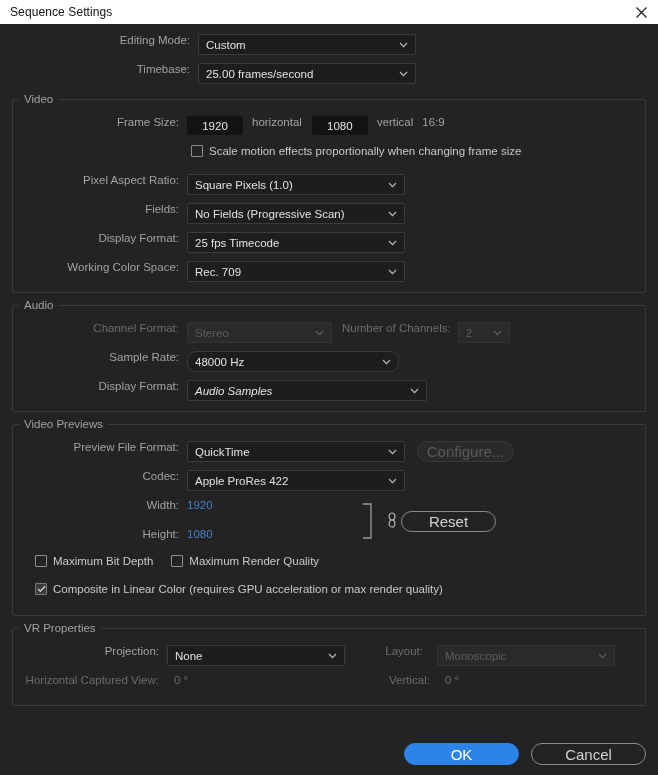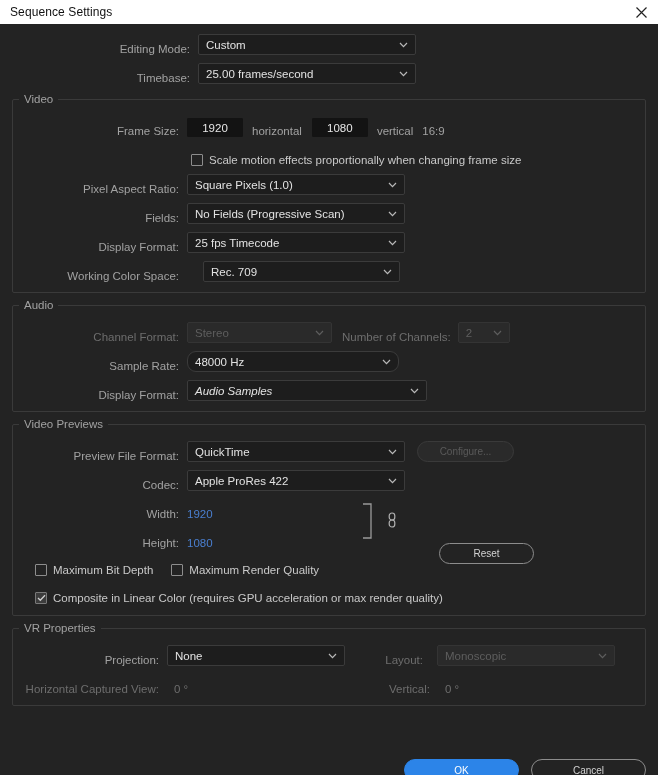--- a/index.html
+++ b/index.html
@@ -18,21 +18,21 @@
   .titlebar .ttl{font-size:12px;padding-left:10px;letter-spacing:.1px;}
   .titlebar .closebtn{
     position:absolute;right:0;top:0;width:34px;height:24px;
     display:flex;align-items:center;justify-content:center;
   }
   .titlebar .closebtn svg{display:block;}
 
   .dialog{padding:0 12px;}
 
   
-  .row{display:flex;align-items:flex-end;height:21px;margin-bottom:8px;}
+  .row{display:flex;align-items:flex-start;height:21px;margin-bottom:8px;}
   .lbl{
     color:#a2a2a2;text-align:right;padding-right:8px;
     white-space:nowrap;font-size:11.5px;
   }
   .lbl.dim{color:#6d6d6d;}
 
   
   .sel{
     position:relative;height:21px;box-sizing:border-box;
     background:#1d1d1d;border:1px solid #3b3b3b;border-radius:2px;
@@ -73,22 +73,21 @@
     margin-right:6px;flex:none;
   }
   .cbx.checked .box{border-color:#7a7a7a;background:#3c3c3c;}
   .cbx .cbxlbl{color:#c9c9c9;font-size:11.5px;white-space:nowrap;}
   .cbx.checked .cbxlbl{color:#c9c9c9;}
 
   
   .btn{
     height:21px;border-radius:11px;box-sizing:border-box;
     display:inline-flex;align-items:center;justify-content:center;
-    font-size:10px;
-    margin-top:32px;
+    font-size:15px;
   }
   .btn.outline{border:1px solid #8c8c8c;color:#d2d2d2;background:transparent;}
   .btn.primary{background:#2c84e8;color:#ffffff;border:1px solid #2c84e8;}
   .btn.disabled{border:1px solid #3a3a3a;color:#5a5a5a;background:#2a2a2a;}
 
   .scrub{color:#4a7fd0;font-size:11.5px;}
 
   .footer{
     position:absolute;left:0;right:0;bottom:0;height:42px;
     display:flex;align-items:center;justify-content:flex-end;
@@ -190,21 +189,21 @@
           <span class="chev">
             <svg width="9" height="6" viewBox="0 0 9 6">
                 <path d="M1 1 L4.5 4.6 L8 1" stroke="#b9b9b9" stroke-width="1.2" fill="none"></path>
               </svg>
           </span>
         </div>
       </div>
 
       <div class="row" style="margin-bottom:4px;">
         <div class="lbl" style="width:166px;">Working Color Space:</div>
-        <div class="sel" style="width:197px;margin-left:16px;">
+        <div class="sel" style="width:218px;">
           <span class="seltxt">Rec. 709</span>
           <span class="chev">
             <svg width="9" height="6" viewBox="0 0 9 6">
                 <path d="M1 1 L4.5 4.6 L8 1" stroke="#b9b9b9" stroke-width="1.2" fill="none"></path>
               </svg>
           </span>
         </div>
       </div>
 
     </div>
@@ -307,21 +306,21 @@
           </svg>
         </div>
 
         <div style="position:absolute;left:373px;top:13px;">
           <svg width="12" height="16" viewBox="0 0 12 16">
             <rect x="3.2" y="1" width="5.6" height="7" rx="2.8" stroke="#b2b2b2" stroke-width="1.2" fill="none"></rect>
             <rect x="3.2" y="8" width="5.6" height="7" rx="2.8" stroke="#b2b2b2" stroke-width="1.2" fill="none"></rect>
           </svg>
         </div>
 
-        <div class="btn outline" style="position:absolute;left:426px;top:12px;width:95px;">Reset</div>
+        <div class="btn outline" style="position:absolute;left:388px;top:12px;width:95px;">Reset</div>
       </div>
 
       <div class="row" style="margin-bottom:7px;">
         <div style="width:22px;"></div>
         <div class="cbx">
           <span class="box"></span>
           <span class="cbxlbl">Maximum Bit Depth</span>
         </div>
         <div class="cbx" style="margin-left:18px;">
           <span class="box"></span>

